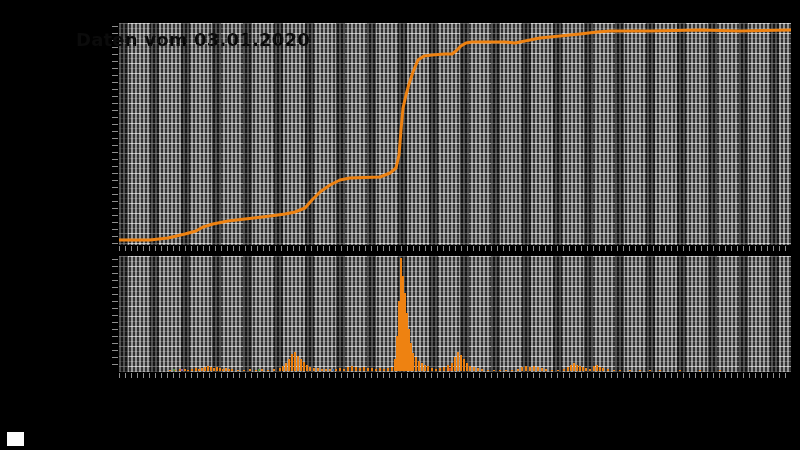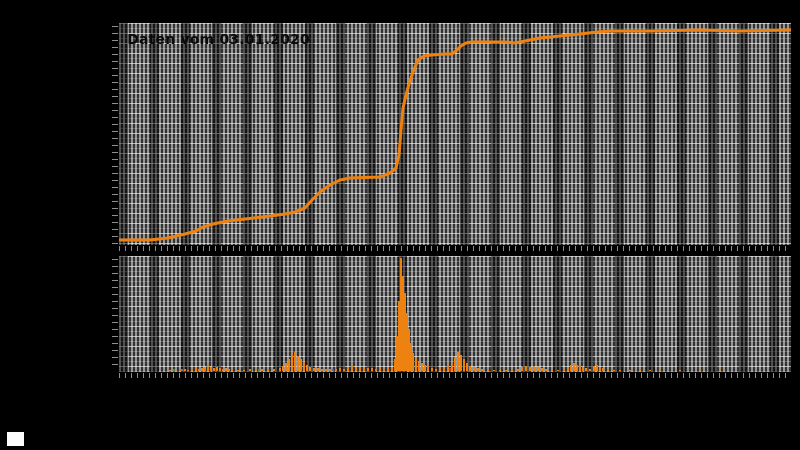--- a/index.html
+++ b/index.html
@@ -26,21 +26,21 @@
   #yticks-top{top:26px;height:218px;}
   #yticks-bottom{top:259px;height:112px;}
   .xticks{
     position:absolute;left:119px;width:672px;height:5px;z-index:1;
     background:repeating-linear-gradient(to right, #8f8f8f 0 1px, transparent 1px 6px);
   }
   #xticks-top{top:246px;}
   #xticks-bottom{top:373px;}
   .annotation{
     position:absolute;top:31px;right:490px;z-index:3;
-    text-align:right;font-size:14px;line-height:17px;font-weight:600;
+    text-align:right;font-size:18px;line-height:17px;font-weight:600;
     color:#0b0b0b;letter-spacing:.2px;white-space:nowrap;
   }
   .white-marker{
     position:absolute;left:7px;top:432px;width:17px;height:14px;
     background:#fcfcfc;z-index:4;
   }
 </style>
 </head>
 <body>
 

